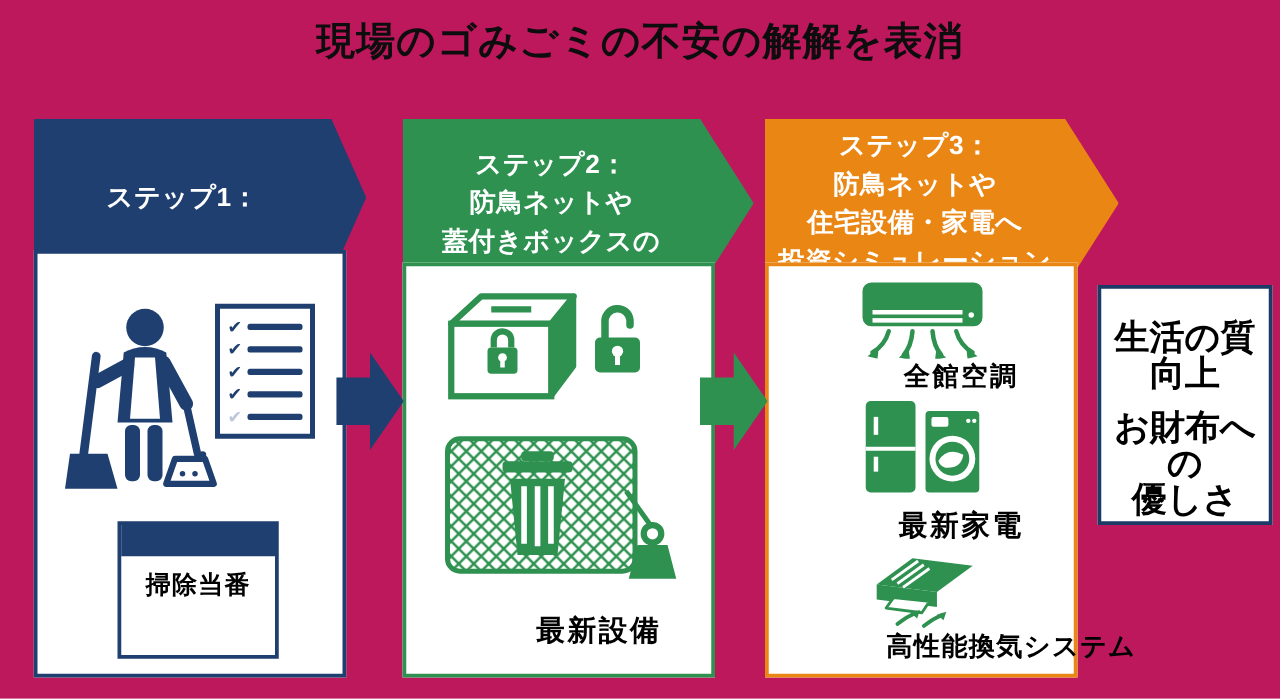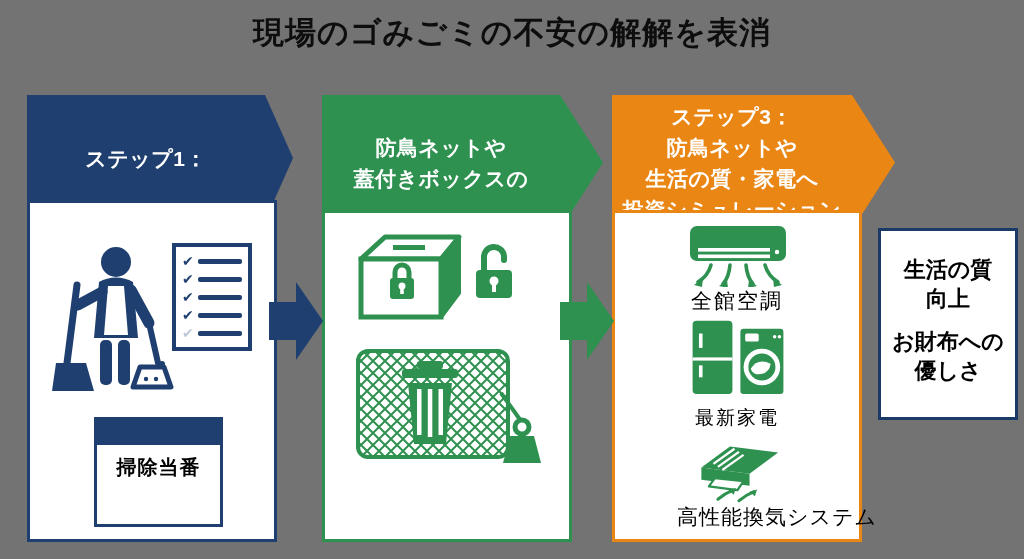--- a/index.html
+++ b/index.html
@@ -1,16 +1,16 @@
 <!DOCTYPE html>
 <html><head>
 <meta charset="utf-8">
 <style>
   html,body{margin:0;padding:0;background:#fff;}
-  .stage{position:relative;width:1024px;height:559px;background:#737373;overflow:hidden;
+  .stage{position:relative;width:1024px;height:559px;background:#be185d;overflow:hidden;
          font-family:"Liberation Sans","DejaVu Sans",sans-serif;color:#000;}
   .title{position:absolute;top:12px;left:0;width:100%;text-align:center;
          font-size:31px;font-weight:bold;color:#0d0d0d;letter-spacing:1px;}
 
   
   .banner{position:absolute;top:95px;color:#fff;font-weight:bold;text-align:center;
           display:flex;flex-direction:column;justify-content:center;box-sizing:border-box;
           font-size:21px;line-height:31px;letter-spacing:0.5px;}
   .banner1{left:27px;width:266px;height:126px;background:#1e3f6f;padding-right:28px;
            clip-path:polygon(0 0,238px 0,100% 50%,238px 100%,0 100%);}
@@ -39,30 +39,30 @@
   .check.light{color:#bcc9db;}
   .check-bar{flex:1;height:5px;background:#1e3f6f;border-radius:2px;}
 
   
   .calendar{position:absolute;left:64px;top:214px;width:129px;height:110px;background:#fff;
             border:3px solid #1e3f6f;box-sizing:border-box;}
   .cal-header{height:25px;background:#1e3f6f;}
   .cal-label{text-align:center;font-size:20px;font-weight:bold;margin-top:9px;letter-spacing:1px;}
 
   
-  .icon-label{position:absolute;left:0;width:100%;text-align:center;font-weight:normal;color:#000;}
+  .icon-label{position:absolute;left:0;width:100%;text-align:center;font-weight:bold;color:#000;padding-left:32px;}
   .caption2{top:276px;font-size:23px;letter-spacing:2px;}
   .lbl-hvac{top:74px;font-size:21px;letter-spacing:2px;}
-  .lbl-appl{top:192px;font-size:19px;letter-spacing:2px;}
+  .lbl-appl{top:192px;font-size:23px;letter-spacing:2px;}
   .lbl-vent{top:290px;font-size:21px;letter-spacing:1px;margin-left:40px;}
 
   
   .result-box{position:absolute;left:878px;top:228px;width:140px;height:192px;background:#fff;
               border:3px solid #1b3a66;box-sizing:border-box;text-align:center;
-              font-size:22px;font-weight:bold;line-height:29px;padding-top:24px;}
+              font-size:28px;font-weight:bold;line-height:29px;padding-top:24px;}
   .result-group2{margin-top:14px;}
 </style>
 </head>
 <body>
 
 <div class="stage">
 
   <div class="title">現場のゴみごミの不安の解解を表消</div>
 
   <div class="banner banner1">
@@ -121,20 +121,21 @@
       <div class="cal-header"></div>
       <div class="cal-label">掃除当番</div>
     </div>
   </div>
 
   <svg class="flow-arrow" style="left:269px;top:282px" width="54" height="78" viewBox="0 0 54 78">
     <polygon points="0,20 27,20 27,0 54,39 27,78 27,58 0,58" fill="#1e3f6f"></polygon>
   </svg>
 
   <div class="banner banner2">
+    <span>ステップ2：</span>
     <span>防鳥ネットや</span>
     <span>蓋付きボックスの</span>
   </div>
 
   <div class="cont cont2">
 
     <svg class="abs" style="left:30px;top:16px" width="112" height="95" viewBox="0 0 112 95">
       <polygon points="86,30 104,8 104,64 86,88" fill="#2e9150" stroke="#2e9150" stroke-width="4" stroke-linejoin="round"></polygon>
       <polygon points="6,30 30,8 104,8 86,30" fill="#ffffff" stroke="#2e9150" stroke-width="5" stroke-linejoin="round"></polygon>
       <rect x="6" y="30" width="80" height="58" fill="#ffffff" stroke="#2e9150" stroke-width="5"></rect>
@@ -169,30 +170,31 @@
       <rect x="62" y="46" width="4.5" height="46" fill="#ffffff"></rect>
       <rect x="72.8" y="46" width="4.5" height="48" fill="#ffffff"></rect>
       <rect x="83.5" y="46" width="4.5" height="46" fill="#ffffff"></rect>
       <g>
         <line x1="146" y1="50" x2="166" y2="78" stroke="#2e9150" stroke-width="4"></line>
         <circle cx="167" cy="84" r="7" fill="none" stroke="#2e9150" stroke-width="5"></circle>
         <polygon points="148,120 186,120 179,93 155,93" fill="#2e9150"></polygon>
       </g>
     </svg>
 
+    <div class="icon-label caption2">最新設備</div>
   </div>
 
   <svg class="flow-arrow" style="left:560px;top:282px" width="54" height="78" viewBox="0 0 54 78">
     <polygon points="0,20 27,20 27,0 54,39 27,78 27,58 0,58" fill="#2e9150"></polygon>
   </svg>
 
   <div class="banner banner3">
     <span>ステップ3：</span>
     <span>防鳥ネットや</span>
-    <span>生活の質・家電へ</span>
+    <span>住宅設備・家電へ</span>
     <span>投資シミュレーション</span>
   </div>
 
   <div class="cont cont3">
 
     <svg class="abs" style="left:74px;top:12px" width="98" height="62" viewBox="0 0 98 62">
       <rect x="1" y="1" width="96" height="35" rx="7" fill="#2e9150"></rect>
       <rect x="9" y="23" width="72" height="3.6" fill="#ffffff"></rect>
       <rect x="9" y="29.5" width="72" height="3.6" fill="#ffffff"></rect>
       <circle cx="88" cy="27" r="2.2" fill="#ffffff"></circle>

